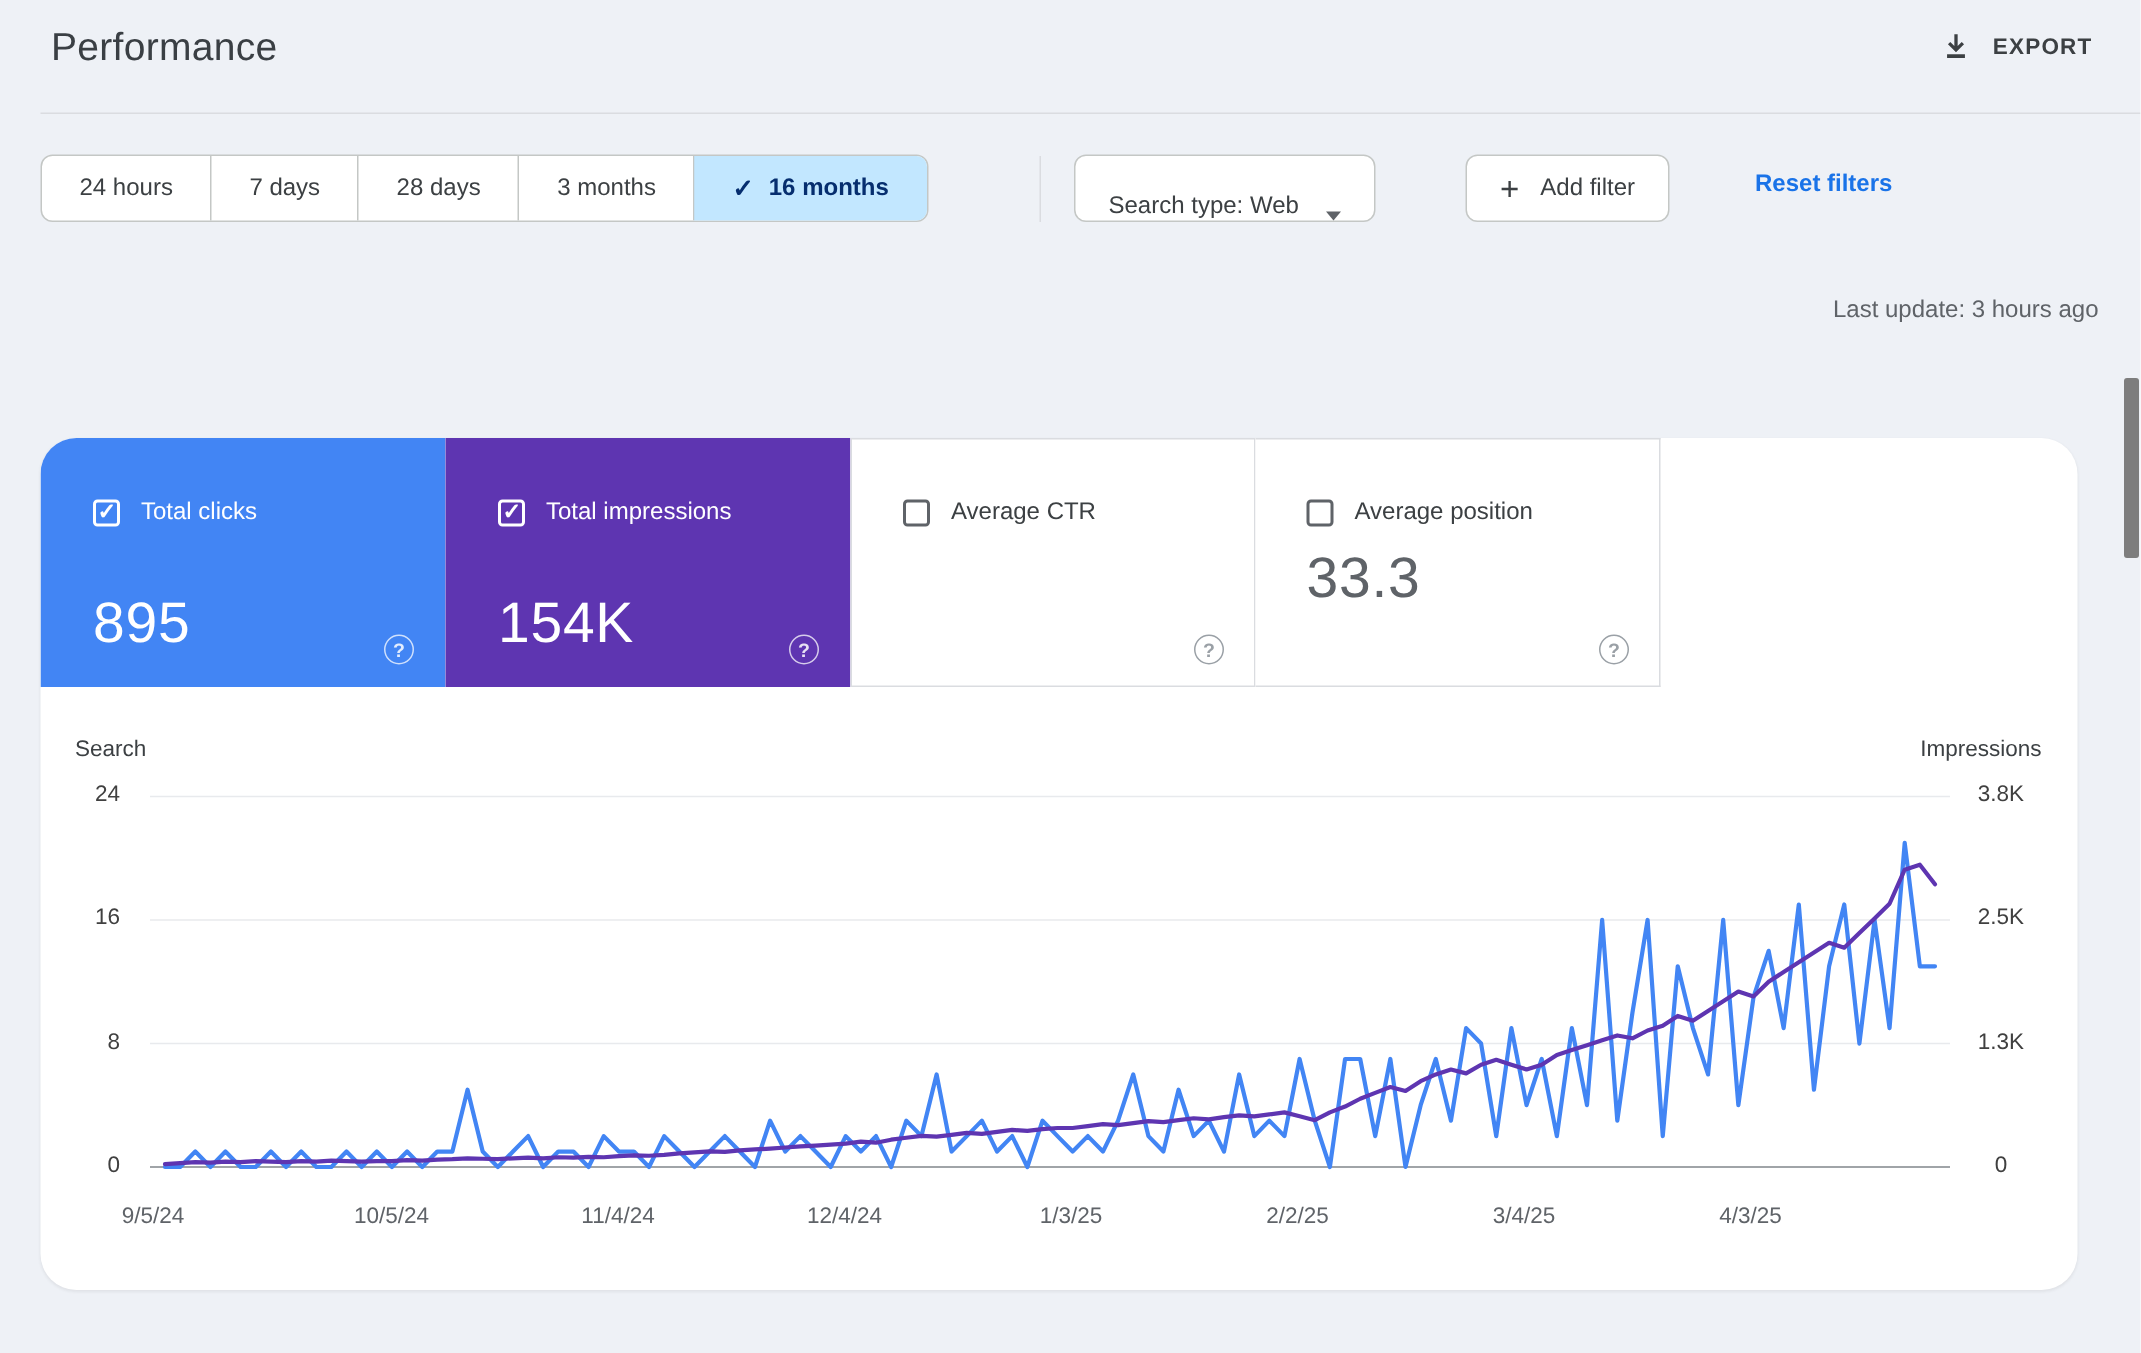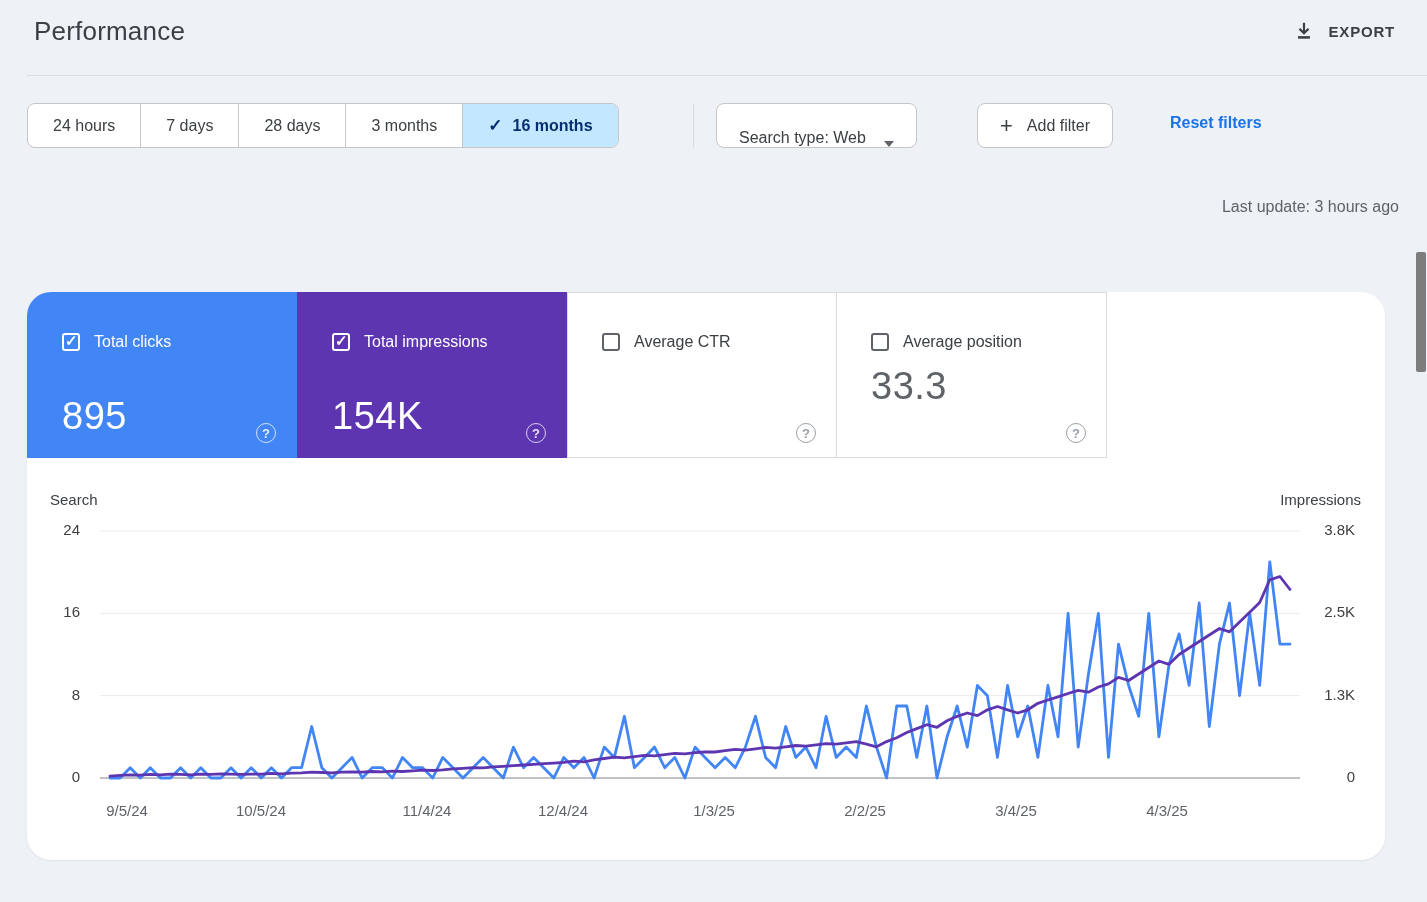--- a/index.html
+++ b/index.html
@@ -123,21 +123,21 @@
 
   
   .chart-wrap { position:relative; height:402px; }
   .axis-title { position:absolute; top:33px; font-size:15px; color:#3c4043; }
   .axis-title.left { left:23px; }
   .axis-title.right { right:24px; }
   .ytick {
     position:absolute; width:42px; font-size:15px; color:#404040;
   }
   .ytick.left { left:11px; text-align:right; }
-  .ytick.right { left:1286px; text-align:right; }
+  .ytick.right { left:1286px; text-align:center; }
   .xlabel {
     position:absolute; top:344px; font-size:15px; color:#5f6368;
     transform:translateX(-50%); white-space:nowrap;
   }
   #chart-svg { position:absolute; left:73px; top:60px; }
 
   
   .scrollbar-thumb {
     position:absolute; right:1px; top:252px;
     width:10px; height:120px; background:#7d7d7d; border-radius:2px;
@@ -255,23 +255,23 @@
 
     <svg id="chart-svg" width="1200" height="275" viewBox="0 0 1200 275">
         <line x1="0" y1="177.66666666666669" x2="1200" y2="177.66666666666669" stroke="#e8eaed" stroke-width="1"></line>
         <line x1="0" y1="95.33333333333334" x2="1200" y2="95.33333333333334" stroke="#e8eaed" stroke-width="1"></line>
         <line x1="0" y1="13" x2="1200" y2="13" stroke="#e8eaed" stroke-width="1"></line>
         <line x1="0" y1="260" x2="1200" y2="260" stroke="#80868b" stroke-width="1"></line>
         <polyline points="10.0,260.0 20.1,260.0 30.2,249.7 40.3,260.0 50.3,249.7 60.4,260.0 70.5,260.0 80.6,249.7 90.7,260.0 100.8,249.7 110.9,260.0 120.9,260.0 131.0,249.7 141.1,260.0 151.2,249.7 161.3,260.0 171.4,249.7 181.5,260.0 191.5,249.7 201.6,249.7 211.7,208.5 221.8,249.7 231.9,260.0 242.0,249.7 252.1,239.4 262.1,260.0 272.2,249.7 282.3,249.7 292.4,260.0 302.5,239.4 312.6,249.7 322.6,249.7 332.7,260.0 342.8,239.4 352.9,249.7 363.0,260.0 373.1,249.7 383.2,239.4 393.2,249.7 403.3,260.0 413.4,229.1 423.5,249.7 433.6,239.4 443.7,249.7 453.8,260.0 463.8,239.4 473.9,249.7 484.0,239.4 494.1,260.0 504.2,229.1 514.3,239.4 524.4,198.3 534.4,249.7 544.5,239.4 554.6,229.1 564.7,249.7 574.8,239.4 584.9,260.0 595.0,229.1 605.0,239.4 615.1,249.7 625.2,239.4 635.3,249.7 645.4,229.1 655.5,198.3 665.6,239.4 675.6,249.7 685.7,208.5 695.8,239.4 705.9,229.1 716.0,249.7 726.1,198.3 736.2,239.4 746.2,229.1 756.3,239.4 766.4,188.0 776.5,229.1 786.6,260.0 796.7,188.0 806.8,188.0 816.8,239.4 826.9,188.0 837.0,260.0 847.1,218.8 857.2,188.0 867.3,229.1 877.4,167.4 887.4,177.7 897.5,239.4 907.6,167.4 917.7,218.8 927.8,188.0 937.9,239.4 947.9,167.4 958.0,218.8 968.1,95.3 978.2,229.1 988.3,157.1 998.4,95.3 1008.5,239.4 1018.5,126.2 1028.6,167.4 1038.7,198.3 1048.8,95.3 1058.9,218.8 1069.0,146.8 1079.1,115.9 1089.1,167.4 1099.2,85.0 1109.3,208.5 1119.4,126.2 1129.5,85.0 1139.6,177.7 1149.7,95.3 1159.7,167.4 1169.8,43.9 1179.9,126.2 1190.0,126.2" fill="none" stroke="#4285f4" stroke-width="2.8" stroke-linejoin="round" stroke-linecap="round"></polyline>
         <polyline points="10.0,258.1 20.1,257.4 30.2,256.8 40.3,257.1 50.3,256.4 60.4,256.8 70.5,256.1 80.6,256.4 90.7,256.8 100.8,256.1 110.9,256.4 120.9,255.8 131.0,256.1 141.1,256.4 151.2,256.1 161.3,256.1 171.4,255.4 181.5,255.8 191.5,255.1 201.6,254.8 211.7,254.2 221.8,254.5 231.9,254.8 242.0,254.2 252.1,253.8 262.1,254.2 272.2,253.5 282.3,253.8 292.4,253.2 302.5,253.5 312.6,252.8 322.6,252.2 332.7,252.5 342.8,251.9 352.9,250.9 363.0,250.3 373.1,249.6 383.2,249.9 393.2,248.9 403.3,248.3 413.4,247.7 423.5,247.0 433.6,246.3 443.7,245.7 453.8,245.1 463.8,244.4 473.9,243.1 484.0,243.8 494.1,241.8 504.2,240.5 514.3,239.2 524.4,239.8 534.4,238.6 544.5,237.3 554.6,237.9 564.7,236.6 574.8,235.3 584.9,235.9 595.0,234.7 605.0,234.0 615.1,234.0 625.2,232.7 635.3,231.4 645.4,232.1 655.5,230.8 665.6,229.4 675.6,230.1 685.7,228.8 695.8,227.5 705.9,228.2 716.0,226.8 726.1,225.6 736.2,226.2 746.2,224.9 756.3,223.6 766.4,226.2 776.5,228.8 786.6,223.6 796.7,219.7 806.8,214.5 816.8,210.6 826.9,206.7 837.0,209.3 847.1,202.8 857.2,198.3 867.3,195.0 877.4,197.6 887.4,191.8 897.5,188.5 907.6,191.8 917.7,195.0 927.8,191.8 937.9,185.3 947.9,182.0 958.0,178.8 968.1,175.5 978.2,172.3 988.3,174.2 998.4,169.0 1008.5,165.8 1018.5,159.3 1028.6,162.5 1038.7,156.0 1048.8,149.5 1058.9,143.0 1069.0,146.3 1079.1,136.5 1089.1,130.0 1099.2,123.5 1109.3,117.0 1119.4,110.5 1129.5,113.8 1139.6,104.0 1149.7,94.3 1159.7,84.5 1169.8,61.8 1179.9,58.5 1190.0,71.5" fill="none" stroke="#5e35b1" stroke-width="2.8" stroke-linejoin="round" stroke-linecap="round"></polyline>
       </svg>
 
-    <div class="xlabel" style="left:100px">9/5/24</div>
+    <div class="xlabel" style="left:75px">9/5/24</div>
     <div class="xlabel" style="left:234px">10/5/24</div>
-    <div class="xlabel" style="left:400px">11/4/24</div>
+    <div class="xlabel" style="left:385px">11/4/24</div>
     <div class="xlabel" style="left:536px">12/4/24</div>
     <div class="xlabel" style="left:687px">1/3/25</div>
     <div class="xlabel" style="left:838px">2/2/25</div>
     <div class="xlabel" style="left:989px">3/4/25</div>
     <div class="xlabel" style="left:1140px">4/3/25</div>
   </div>
 </div>
 
 <div class="scrollbar-thumb"></div>
 

